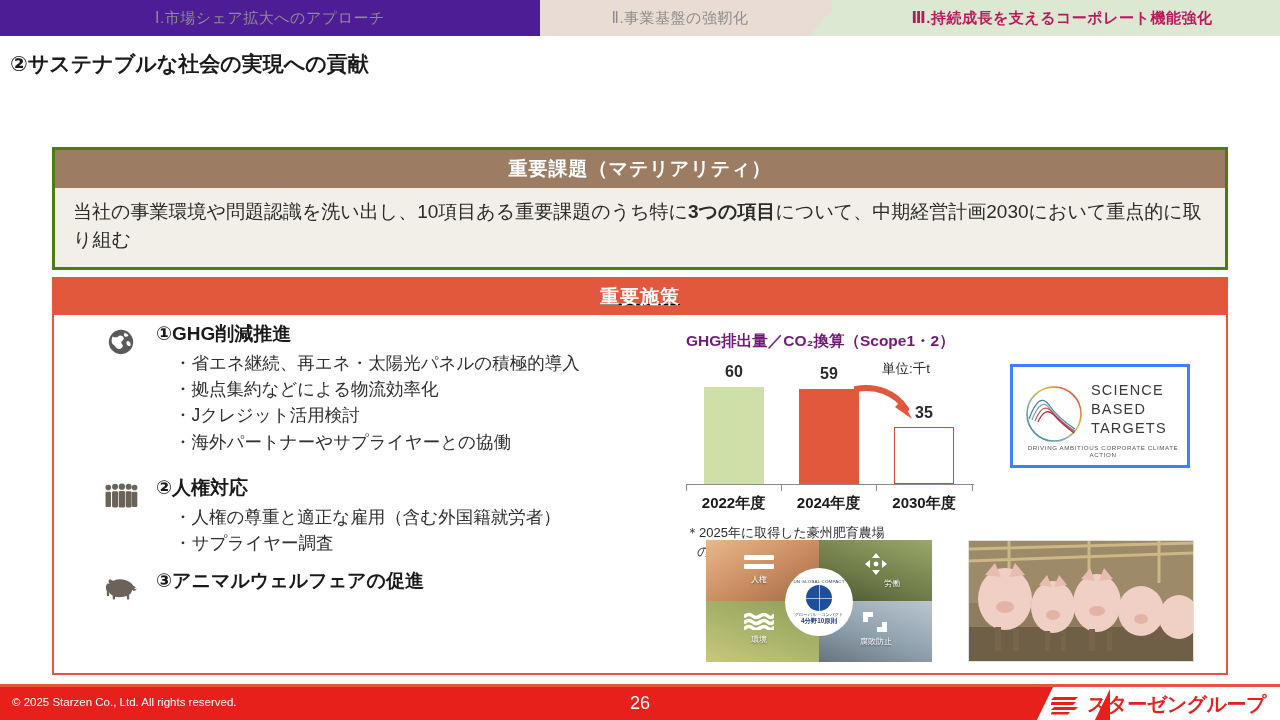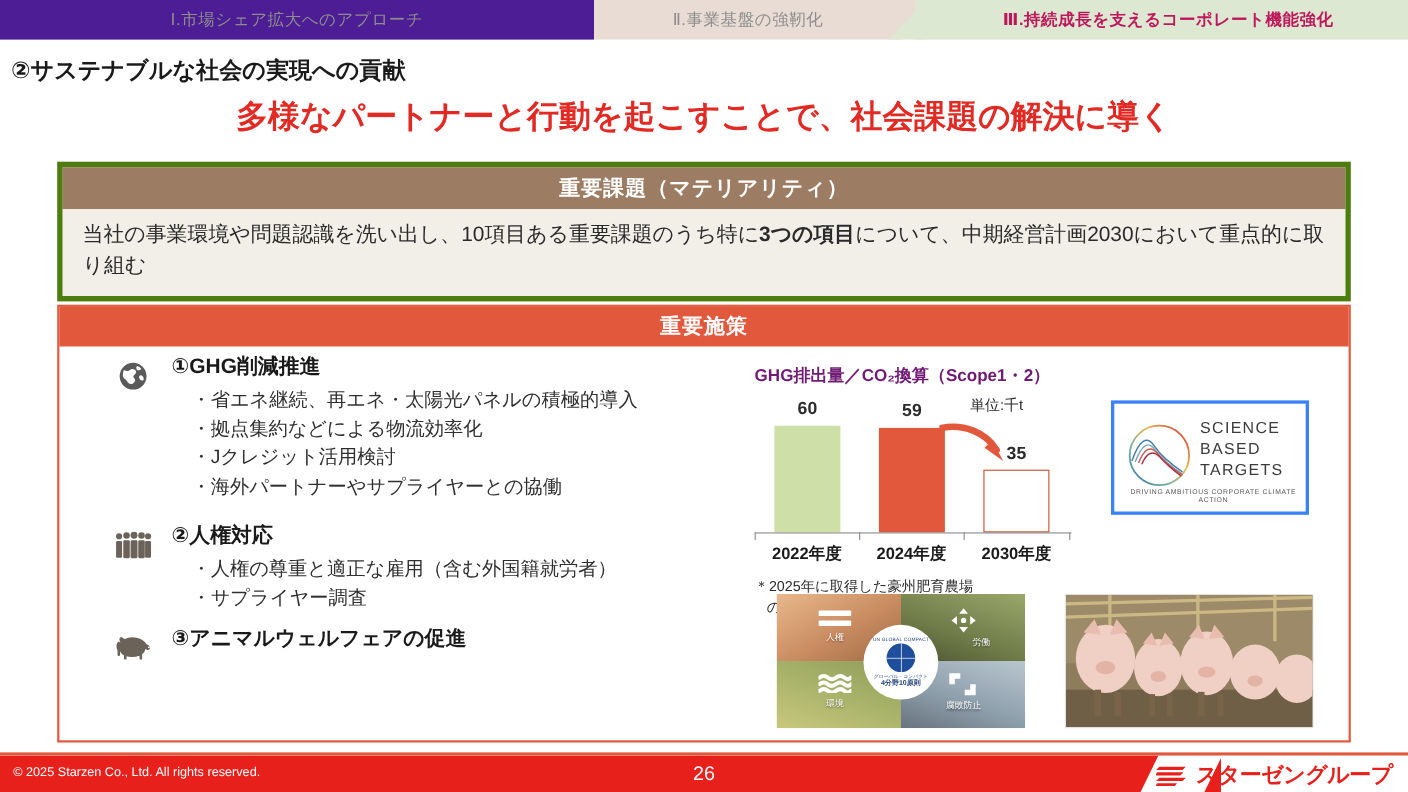--- a/index.html
+++ b/index.html
@@ -20,29 +20,29 @@
   .tab-3{left:832px;width:460px;background:#dde8d2;color:#be185d;font-weight:bold;text-align:right;}
   .tab-wedge{position:absolute;left:808px;top:0;width:34px;height:36px;
        background:linear-gradient(to bottom right,#e8dcd4 0%,#e8dcd4 48%,#dde8d2 52%,#dde8d2 100%);}
 
   
   .subhead{position:absolute;left:10px;top:50px;font-size:21px;font-weight:bold;color:#1a1a1a;letter-spacing:0px;}
   .maintitle{position:absolute;left:0;top:86px;width:1280px;text-align:center;
        font-size:29px;font-weight:bold;color:#e12a23;letter-spacing:0px;}
 
   
-  .matpanel{position:absolute;left:52px;top:147px;width:1176px;border:5px solid #4d7c0f;box-sizing:border-box;}
+  .matpanel{position:absolute;left:52px;top:147px;width:1176px;border:3px solid #4d7c0f;box-sizing:border-box;}
   .mat-head{height:38px;background:#9c7c62;color:#ffffff;display:flex;align-items:center;justify-content:center;
        font-size:19px;font-weight:bold;letter-spacing:1px;}
   .mat-body{background:#f2efe9;padding:10px 18px 14px 18px;font-size:19px;line-height:1.45;color:#2a2a2a;}
   .mat-body b{font-weight:bold;}
 
   
   .kmpanel{position:absolute;left:52px;top:277px;width:1176px;height:398px;
-       border:2px solid #e2583c;box-sizing:border-box;background:#ffffff;}
+       border:2px solid #e2583c;box-sizing:border-box;background:#ffffff;text-decoration:underline;}
   .km-head{height:36px;background:#e2583c;color:#ffffff;display:flex;align-items:center;justify-content:center;
        font-size:19px;font-weight:bold;letter-spacing:1px;}
 
   
   .leftcol{position:absolute;left:46px;top:44px;width:610px;}
   .item{position:relative;margin-bottom:14px;}
   .item .ico{position:absolute;left:0;top:2px;width:42px;height:34px;display:flex;align-items:center;justify-content:center;}
   .item .ttl{margin-left:56px;font-size:19px;font-weight:bold;color:#1a1a1a;line-height:1.2;}
   .bul{margin:4px 0 0 74px;font-size:17.5px;color:#2f2f2f;line-height:1.5;}
   .bul div{white-space:nowrap;}
@@ -107,21 +107,20 @@
     <div class="tab tab-2">
       <span>Ⅱ.事業基盤の強靭化</span>
     </div>
     <div class="tab-wedge"></div>
     <div class="tab tab-3">
       <span>Ⅲ.持続成長を支えるコーポレート機能強化</span>
     </div>
   </div>
 
   <div class="subhead">②サステナブルな社会の実現への貢献</div>
-  <div class="maintitle">多様なパートナーと行動を起こすことで、社会課題の解決に導く</div>
 
   <div class="matpanel">
     <div class="mat-head">重要課題（マテリアリティ）</div>
     <div class="mat-body">
       <span>当社の事業環境や問題認識を洗い出し、10項目ある重要課題のうち特に</span><b>3つの項目</b><span>について、中期経営計画2030において重点的に取り組む</span>
     </div>
   </div>
 
   <div class="kmpanel">
     <div class="km-head">重要施策</div>

